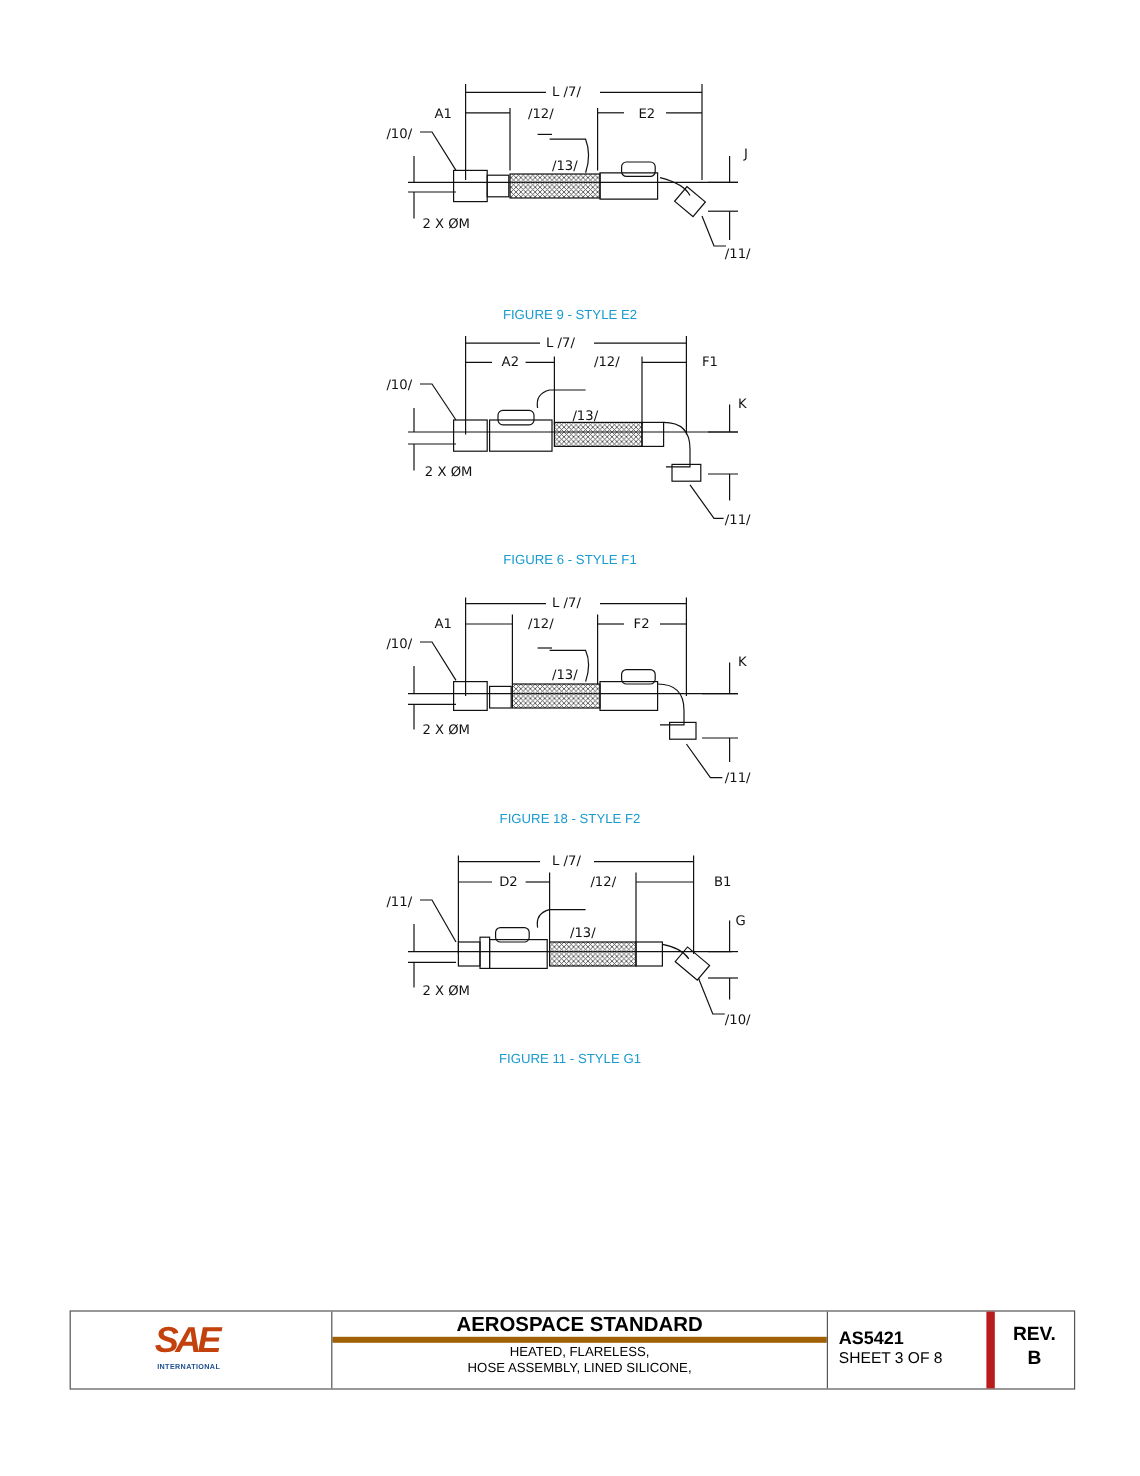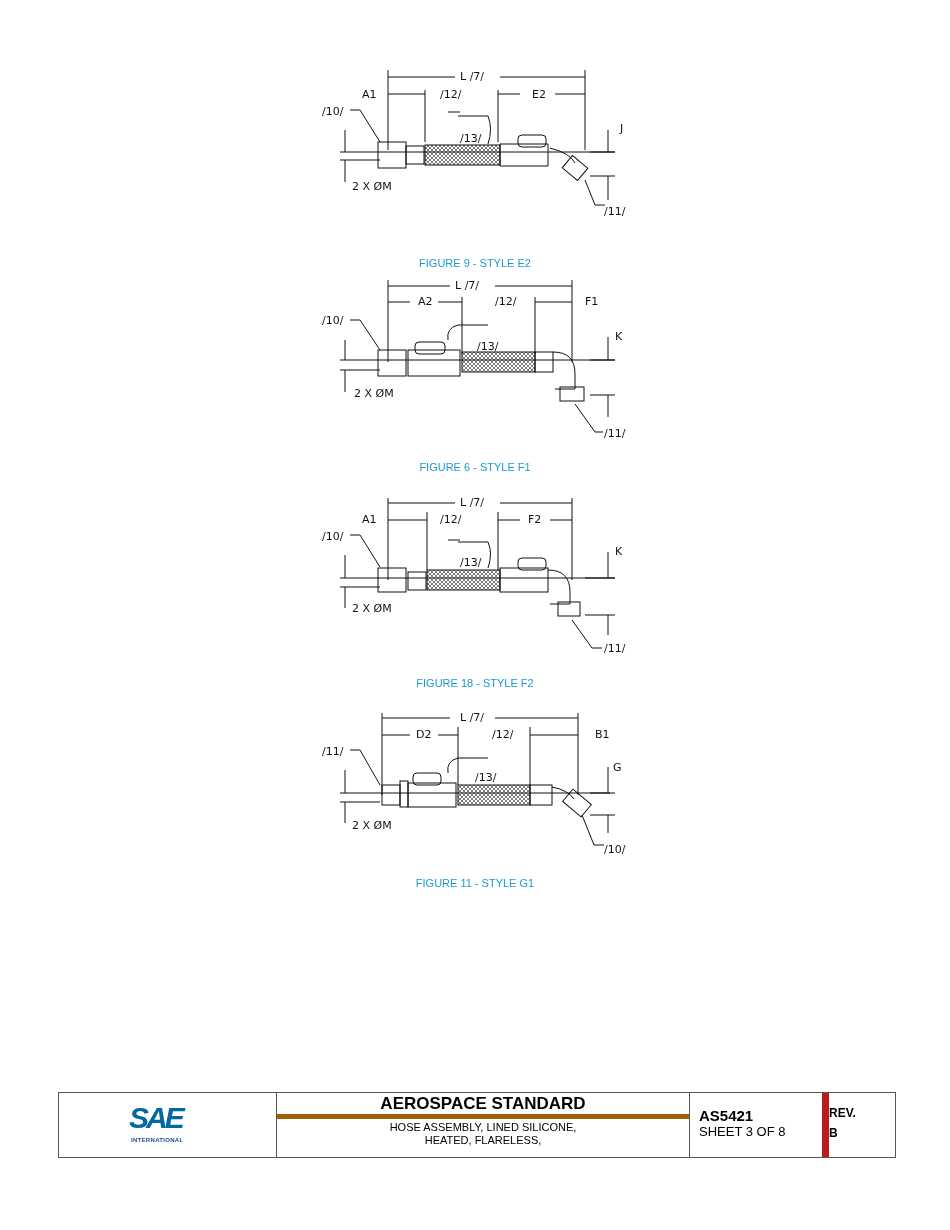--- a/index.html
+++ b/index.html
@@ -9,21 +9,21 @@
   .caption { position:absolute; left:0; width:330px; text-align:center; color:#1a9bd0; font-size:11px; font-family:"Liberation Sans", sans-serif; }
   .dimtxt { font-family:"DejaVu Sans", sans-serif; font-size:11px; fill:#111; }
   .titleblock { position:absolute; left:58px; top:1092px; width:838px; height:66px; border:1px solid #555; box-sizing:border-box; display:flex; }
   .tb-logo { width:217px; border-right:1px solid #555; position:relative; }
   .tb-title { width:412px; border-right:1px solid #555; display:flex; flex-direction:column; }
   .tb-title-top { height:21px; border-bottom:5px solid #a16207; text-align:center; font-weight:bold; font-size:17px; line-height:22px; }
   .tb-title-sub { flex:1; text-align:center; font-size:11px; line-height:13px; padding-top:2px; }
   .tb-doc { width:139px; border-right:7px solid #b91c1c; padding-left:9px; padding-top:14px; box-sizing:border-box; }
   .tb-doc-num { font-weight:bold; font-size:15px; line-height:17px; }
   .tb-doc-sheet { font-size:13px; line-height:16px; }
-  .tb-rev { flex:1; text-align:left; font-weight:bold; font-size:12px; line-height:20px; padding-top:10px; }
+  .tb-rev { flex:1; text-align:center; font-weight:bold; font-size:16px; line-height:20px; padding-top:10px; }
 </style>
 </head>
 <body>
 
 <div class="figure" style="top:60px;height:200px;">
   <svg width="340" height="170" viewBox="0 0 340 170">
     <g stroke="#111" fill="none" stroke-width="1">
       <line x1="78" y1="10" x2="78" y2="90"></line>
         <line x1="275" y1="10" x2="275" y2="90"></line>
       <line x1="78" y1="17" x2="145" y2="17"></line>
@@ -215,28 +215,28 @@
         <pattern id="braid4" width="4" height="4" patternUnits="userSpaceOnUse">
           <path d="M0 4 L4 0 M0 0 L4 4" stroke="#444" stroke-width="0.7"></path>
         </pattern>
       </defs>
   </svg>
   <div class="caption" style="top:172px;">FIGURE 11 - STYLE G1</div>
 </div>
 
 <div class="titleblock">
   <div class="tb-logo">
-    <div style="position:absolute;left:70px;top:8px;font-weight:bold;font-size:30px;letter-spacing:-3px;color:#0369a1;font-family:'Liberation Sans',sans-serif;font-style:italic;">SAE</div>
+    <div style="position:absolute;left:70px;top:8px;font-weight:bold;font-size:30px;letter-spacing:-3px;color:#c2410c;font-family:'Liberation Sans',sans-serif;font-style:italic;">SAE</div>
     <div style="position:absolute;left:72px;top:44px;font-weight:bold;font-size:6px;color:#1b4e8c;letter-spacing:0.3px;">INTERNATIONAL</div>
   </div>
   <div class="tb-title">
     <div class="tb-title-top">AEROSPACE STANDARD</div>
     <div class="tb-title-sub">
+      <div>HEATED, FLARELESS,</div>
       <div>HOSE ASSEMBLY, LINED SILICONE,</div>
-      <div>HEATED, FLARELESS,</div>
     </div>
   </div>
   <div class="tb-doc">
     <div class="tb-doc-num">AS5421</div>
     <div class="tb-doc-sheet">SHEET 3 OF 8</div>
   </div>
   <div class="tb-rev">
     <div>REV.</div>
     <div>B</div>
   </div>

